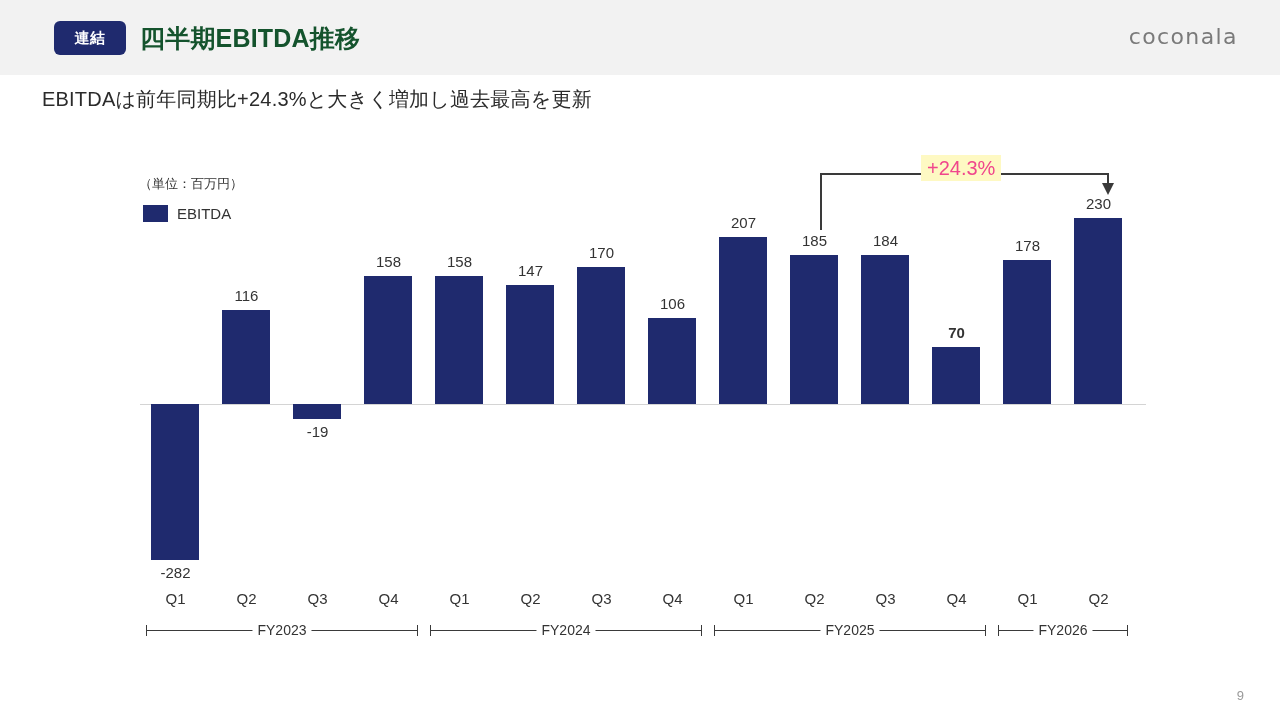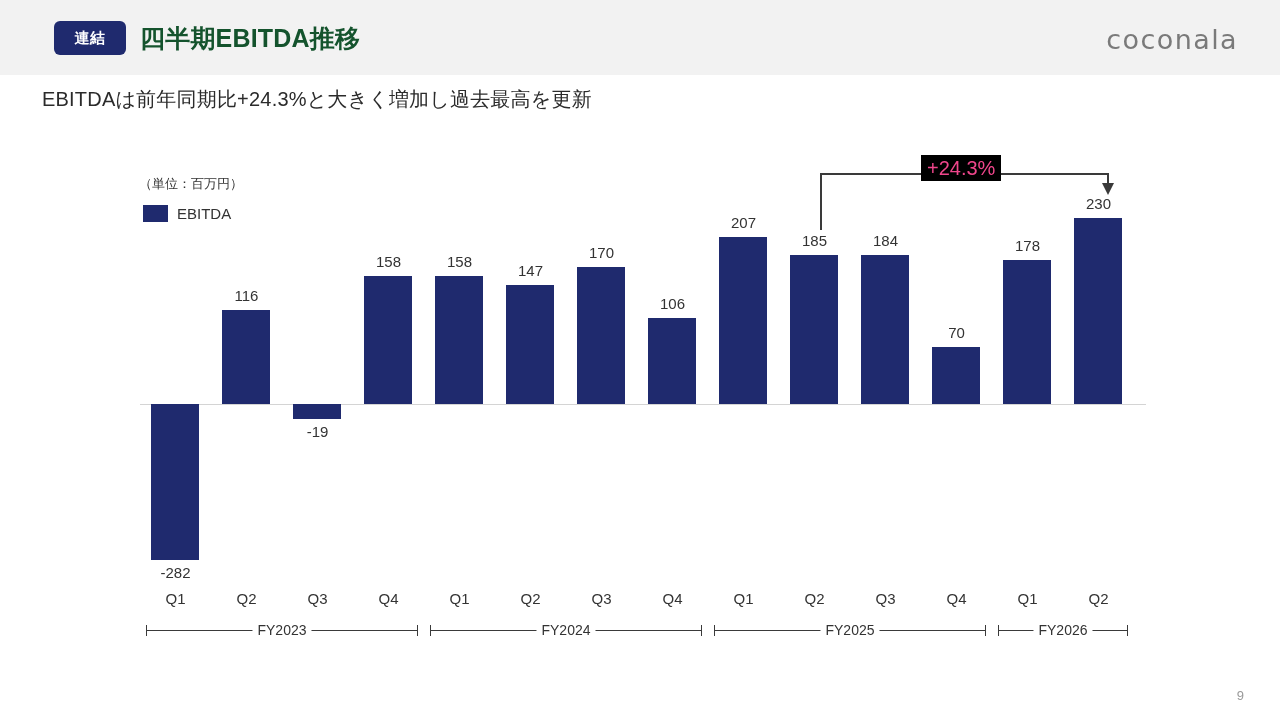--- a/index.html
+++ b/index.html
@@ -44,21 +44,21 @@
     left: 140px; top: 20px;
     font-size: 25px;
     font-weight: 700;
     color: #14532d;
     letter-spacing: 0.2px;
     line-height: 36px;
   }
   #brand-logo {
     position: absolute;
     right: 42px; top: 24px;
-    font-size: 27px;
+    font-size: 22px;
     font-weight: 400;
     color: #7a7a7a;
     letter-spacing: 1.4px;
     font-family: "DejaVu Sans", sans-serif;
   }
 
   
   #subtitle {
     position: absolute;
     left: 42px; top: 86px;
@@ -194,21 +194,21 @@
   #growth-annotation {
     position: absolute;
     left: 800px; top: 155px;
     width: 340px; height: 90px;
   }
   #growth-label {
     position: absolute;
     left: 121px; top: 0px;
     font-size: 20px;
     color: #f0468c;
-    background: #000000;
+    background: #fef9c3;
     padding: 0 6px;
     white-space: nowrap;
     line-height: 26px;
   }
 
   
   #page-number {
     position: absolute;
     right: 36px; bottom: 17px;
     font-size: 13px;
@@ -274,21 +274,21 @@
         <div class="bar-value" style="top: 63.744px;">207</div>
       </div>
       <div class="bar-slot" style="left: 639px;">
         <div class="bar" title="Q2: 185" style="background: rgb(31, 42, 110); height: 149.48px; top: 104.52px;"></div>
         <div class="bar-value" style="top: 81.52px;">185</div>
       </div>
       <div class="bar-slot" style="left: 710px;">
         <div class="bar" title="Q3: 184" style="background: rgb(31, 42, 110); height: 148.672px; top: 105.328px;"></div>
         <div class="bar-value" style="top: 82.328px;">184</div>
       </div>
-      <div class="bar-slot" style="left: 781px;">
+      <div class="bar-slot" style="left: 781px; font-weight: bold;">
         <div class="bar" title="Q4: 70" style="background: rgb(31, 42, 110); height: 56.56px; top: 197.44px;"></div>
         <div class="bar-value" style="top: 174.44px;">70</div>
       </div>
       <div class="bar-slot" style="left: 852px;">
         <div class="bar" title="Q1: 178" style="background: rgb(31, 42, 110); height: 143.824px; top: 110.176px;"></div>
         <div class="bar-value" style="top: 87.176px;">178</div>
       </div>
       <div class="bar-slot" style="left: 923px;">
         <div class="bar" title="Q2: 230" style="background: rgb(31, 42, 110); height: 185.84px; top: 68.16px;"></div>
         <div class="bar-value" style="top: 45.16px;">230</div>

